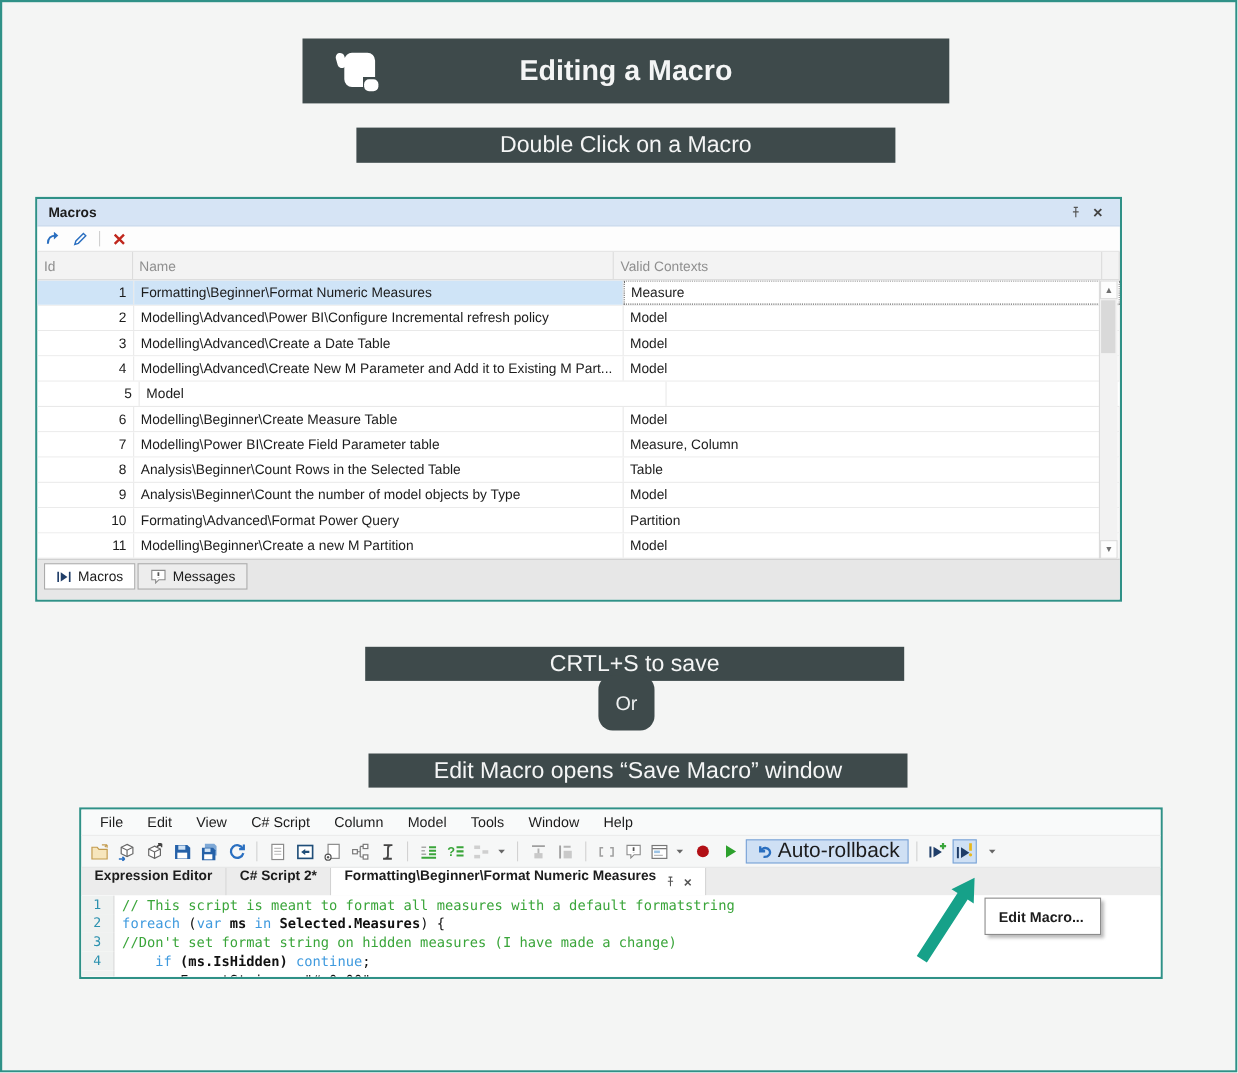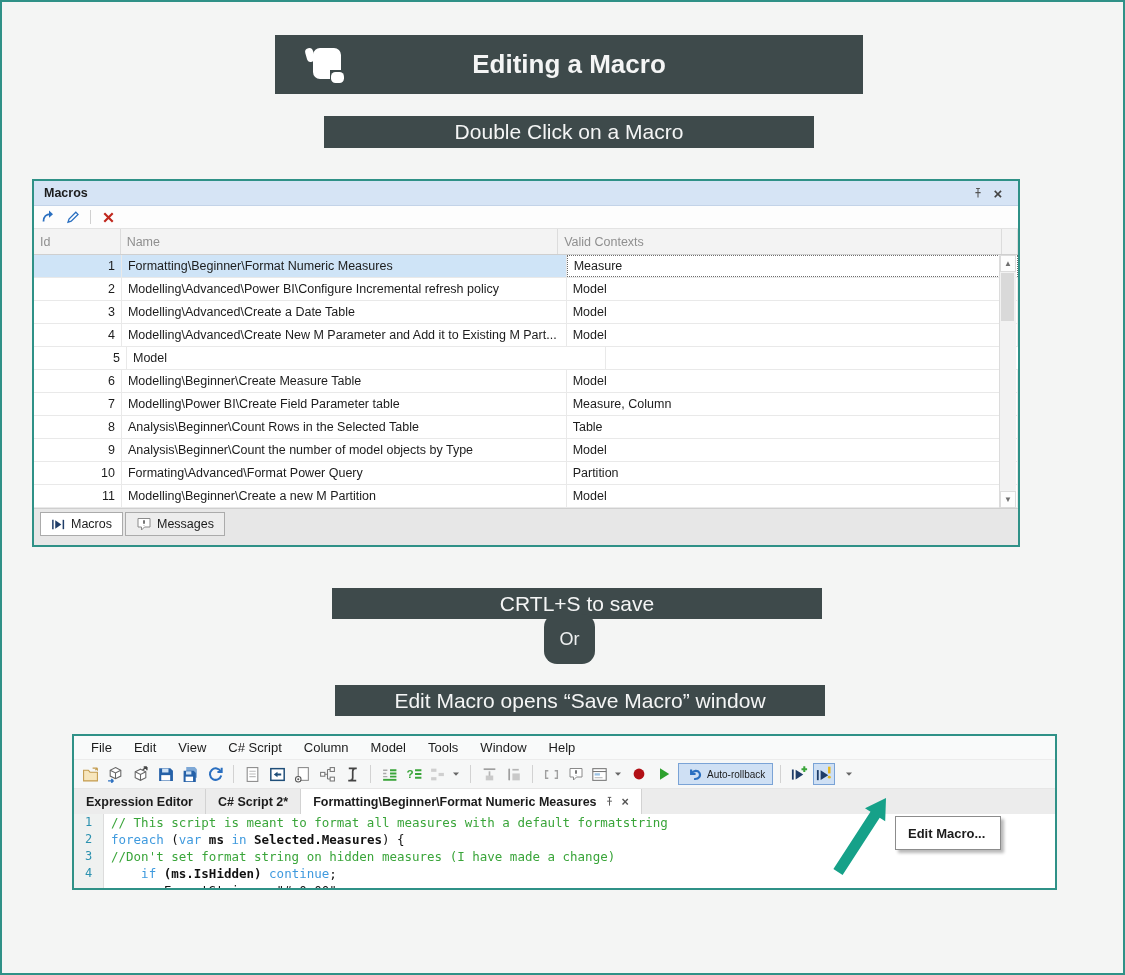--- a/index.html
+++ b/index.html
@@ -50,25 +50,25 @@
         box-sizing:border-box;background:#ededed;font-size:12.5px;}
   .ftab.active{background:#fff;}
   
   .epanel{position:absolute;left:70px;top:732px;width:985px;height:156px;background:#fff;
           border:2px solid #2f9187;box-sizing:border-box;font-size:13px;}
   .ed-menu{height:23px;display:flex;align-items:center;padding-left:6px;background:#f9fafa;}
   .menu-item{padding:0 11px;}
   .ed-toolbar{height:30px;display:flex;align-items:center;gap:3px;padding-left:5px;
               background:#f6f7f7;border-top:1px solid #ececec;border-bottom:1px solid #e6e6e6;box-sizing:border-box;}
   .tbtn{height:22px;min-width:22px;display:flex;align-items:center;justify-content:center;gap:4px;border:1px solid transparent;box-sizing:border-box;}
-  .tbtn.highlight{background:#cfe0f4;border:1px solid #7aa3d6;padding:0 7px;font-size:10px;}
+  .tbtn.highlight{background:#cfe0f4;border:1px solid #7aa3d6;padding:0 7px;font-size:19px;}
   .tbtn.selected{background:#cfe0f4;border:1px solid #7aa3d6;}
   .tsep{width:1px;height:18px;background:#d2d2d2;margin:0 4px;}
   .ed-tabs{height:25px;display:flex;background:#ececec;box-sizing:border-box;}
-  .etab{display:flex;align-items:center;gap:7px;padding:0 12px;font-weight:bold;font-size:12.5px;
+  .etab{display:flex;gap:7px;padding:0 12px;font-weight:bold;font-size:12.5px;
         border-right:1px solid #d2d2d2;box-sizing:border-box;background:#ececec;white-space:nowrap;}
   .etab.active{background:#fff;}
   .etab .ticn{color:#555;display:flex;align-items:center;}
   .ed-code{position:relative;height:74px;overflow:hidden;background:#fff;}
   .cline{display:flex;height:17px;line-height:17px;font-family:"DejaVu Sans Mono",monospace;font-size:12.5px;}
   .cline.partial{height:6px;overflow:hidden;}
   .lnum{width:30px;background:#eff1f0;color:#2b91af;text-align:center;flex:none;
         border-right:1px solid #dcdcdc;box-sizing:border-box;font-size:12px;}
   .ctext{white-space:pre;padding-left:7px;}
   .tok-kw{color:#3f9ade;}

